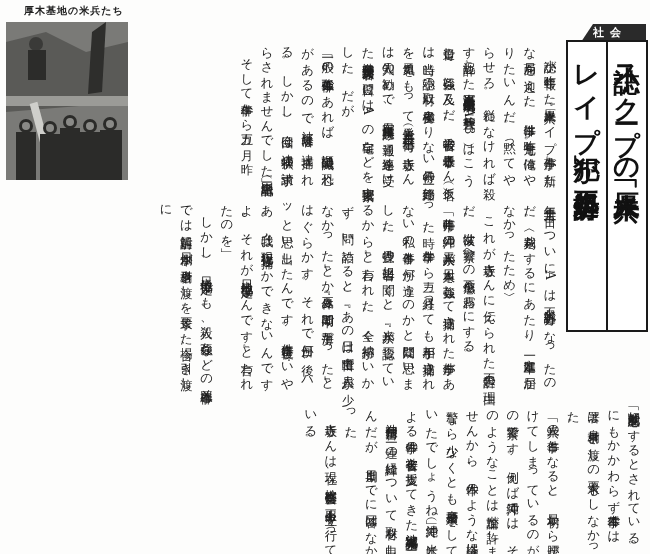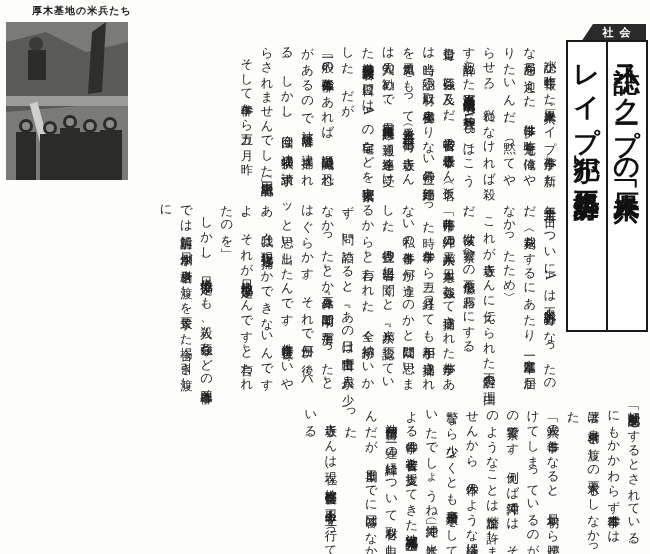--- a/index.html
+++ b/index.html
@@ -10,26 +10,26 @@
     
     .headline-box { position: absolute; left: 566px; top: 40px; width: 78px; height: 288px;
                     border: 2px solid #1a1a1a; background: #fff; }
     .headline-box .divider { position: absolute; left: 38px; top: 0; bottom: 0; width: 2px; background: #1a1a1a; }
     .hl-col { position: absolute; top: 4px; writing-mode: vertical-rl; font-family: "DejaVu Sans", sans-serif;
               font-weight: bold; font-size: 26px; line-height: 34px; letter-spacing: 1px; color: #111; }
     .hl-col.first { left: 42px; }
     .hl-col.second { left: 2px; }
     .section-tag { position: absolute; left: 593px; top: 24px; width: 53px; height: 18px; background: #2a2a2a;
                    color: #fff; font-family: "DejaVu Sans", sans-serif; font-weight: bold; font-size: 11px;
-                   text-align: center; line-height: 18px; letter-spacing: 6px; }
+                   line-height: 18px; letter-spacing: 6px; }
     .section-tag::before { content: ""; position: absolute; left: -12px; top: 0; border-top: 18px solid transparent;
                            border-right: 12px solid #2a2a2a; }
 
     
-    .photo-caption { position: absolute; left: 32px; top: 4px; font-family: "DejaVu Sans", sans-serif;
+    .photo-caption { position: absolute; left: 24px; top: 4px; font-family: "DejaVu Sans", sans-serif;
                      font-size: 10px; font-weight: bold; letter-spacing: 1px; color: #222; }
     .photo { position: absolute; left: 6px; top: 22px; width: 122px; height: 158px; overflow: hidden;
              background: linear-gradient(180deg, #8a8a88 0%, #6f6f6c 35%, #4d4d4a 60%, #3a3a38 100%); }
     .photo svg { display: block; }
 
     
     .tier { position: absolute; writing-mode: vertical-rl; font-size: 12.4px; line-height: 20.2px;
             letter-spacing: 0.6px; text-align: justify; color: #1e1e1e; }
     .tier p { margin: 0; text-indent: 1em; }
     .tier p.noindent { text-indent: 0; }

